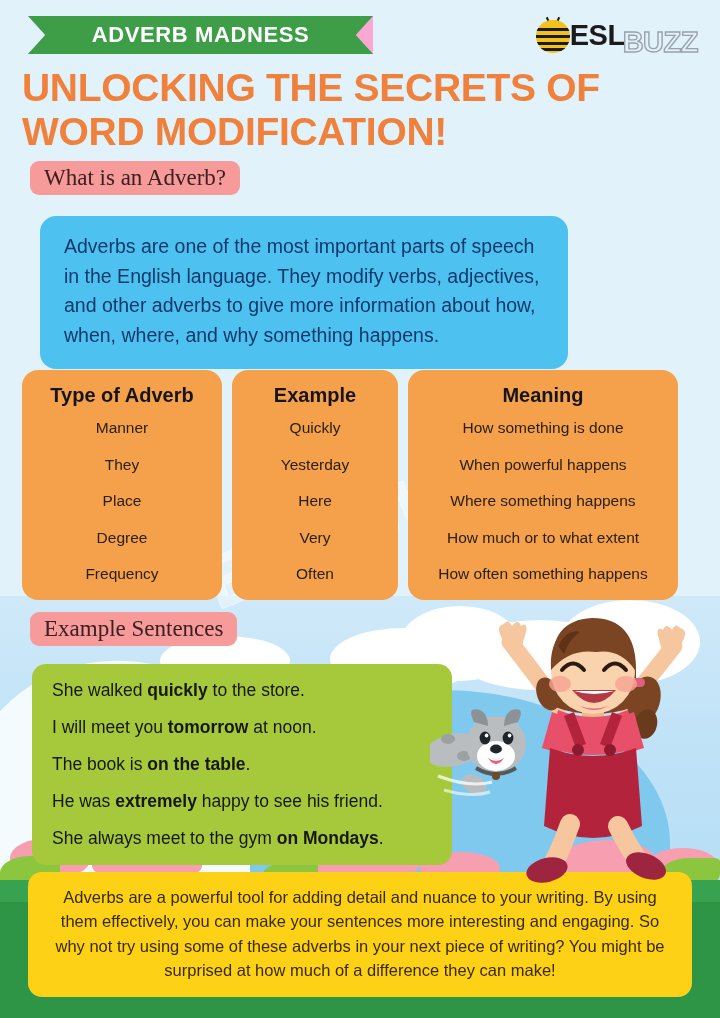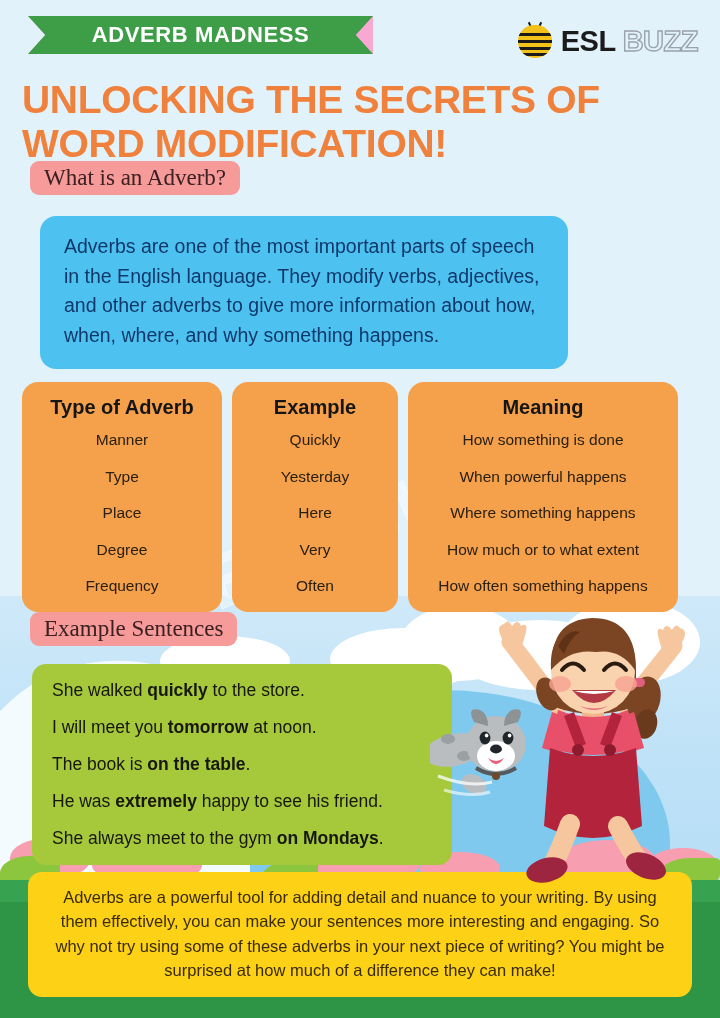--- a/index.html
+++ b/index.html
@@ -140,22 +140,21 @@
     justify-content: center;
     background: #3d9e47;
     clip-path: polygon(0 0, 100% 0, 95% 50%, 100% 100%, 0 100%);
     -webkit-clip-path: polygon(0 0, 100% 0, 95% 50%, 100% 100%, 0 100%);
   }
   .brand {
     position: absolute;
     right: 22px; top: 0px;
     height: 46px;
     display: flex;
-    align-items: flex-end;
-    gap: 9px;
+    align-items: center;
   }
   .bee {
     width: 34px; height: 36px;
     position: relative;
   }
   .bee-body {
     position: absolute;
     left: 0; top: 3px;
     width: 34px; height: 33px;
     border-radius: 48% 48% 50% 50%;
@@ -195,21 +194,20 @@
   .main-title {
     position: absolute;
     left: 22px; top: 66px;
     width: 660px;
     color: #f0813c;
     font-size: 39px;
     font-weight: 700;
     line-height: 1.12;
     letter-spacing: -0.3px;
     text-transform: uppercase;
-    margin-top: 12px;
   }
 
   
   .chip {
     position: absolute;
     background: #f79a9a;
     color: #3a2020;
     border-radius: 9px;
     font-family: "Liberation Serif", serif;
     font-size: 23px;
@@ -234,21 +232,21 @@
     line-height: 1.52;
   }
 
   
   .cols {
     position: absolute;
     left: 0; top: 370px;
     width: 720px;
     display: flex;
     gap: 10px;
-    padding: 12px 22px;
+    padding: 0 22px;
   }
   .col {
     background: #f5a04b;
     border-radius: 16px;
     padding: 14px 8px 16px 8px;
     text-align: center;
   }
   .col-type    { width: 200px; }
   .col-example { width: 166px; }
   .col-meaning { width: 270px; }
@@ -362,21 +360,21 @@
 
   <div class="chip chip-what">What is an Adverb?</div>
 
   <div class="intro-box">Adverbs are one of the most important parts of speech in the English language. They modify verbs, adjectives, and other adverbs to give more information about how, when, where, and why something happens.</div>
 
   <div class="cols">
 
     <div class="col col-type">
       <div class="col-head">Type of Adverb</div>
       <div class="col-item">Manner</div>
-      <div class="col-item">Type</div>
+      <div class="col-item">They</div>
       <div class="col-item">Place</div>
       <div class="col-item">Degree</div>
       <div class="col-item">Frequency</div>
     </div>
 
     <div class="col col-example">
       <div class="col-head">Example</div>
       <div class="col-item">Quickly</div>
       <div class="col-item">Yesterday</div>
       <div class="col-item">Here</div>

